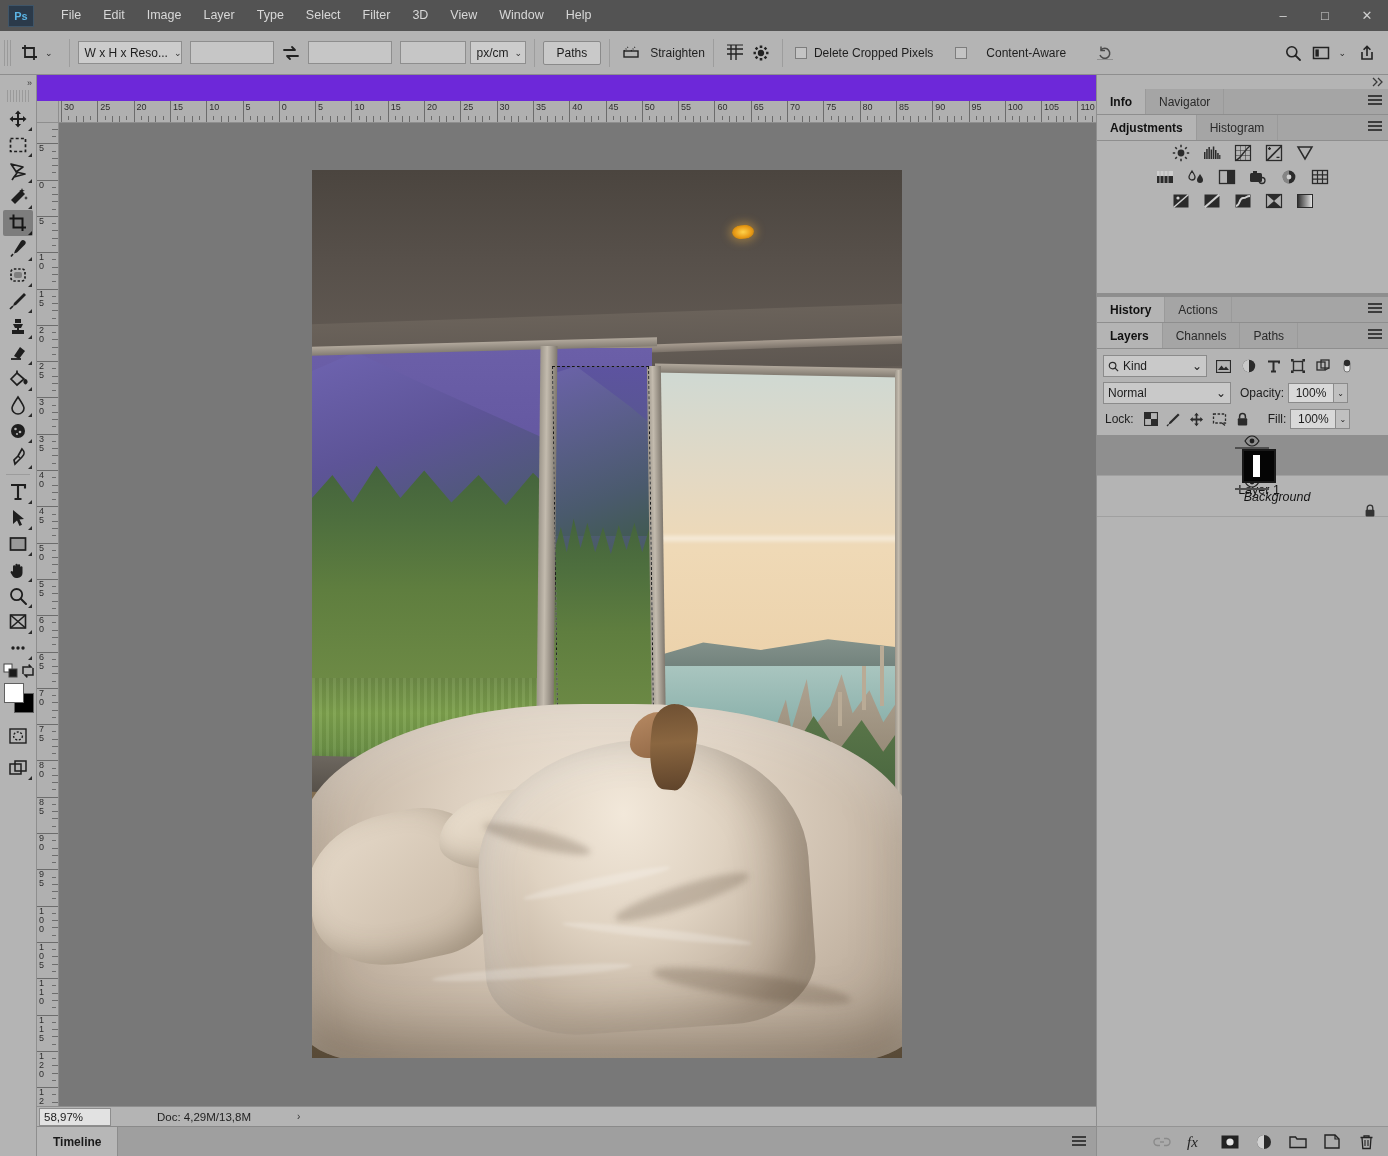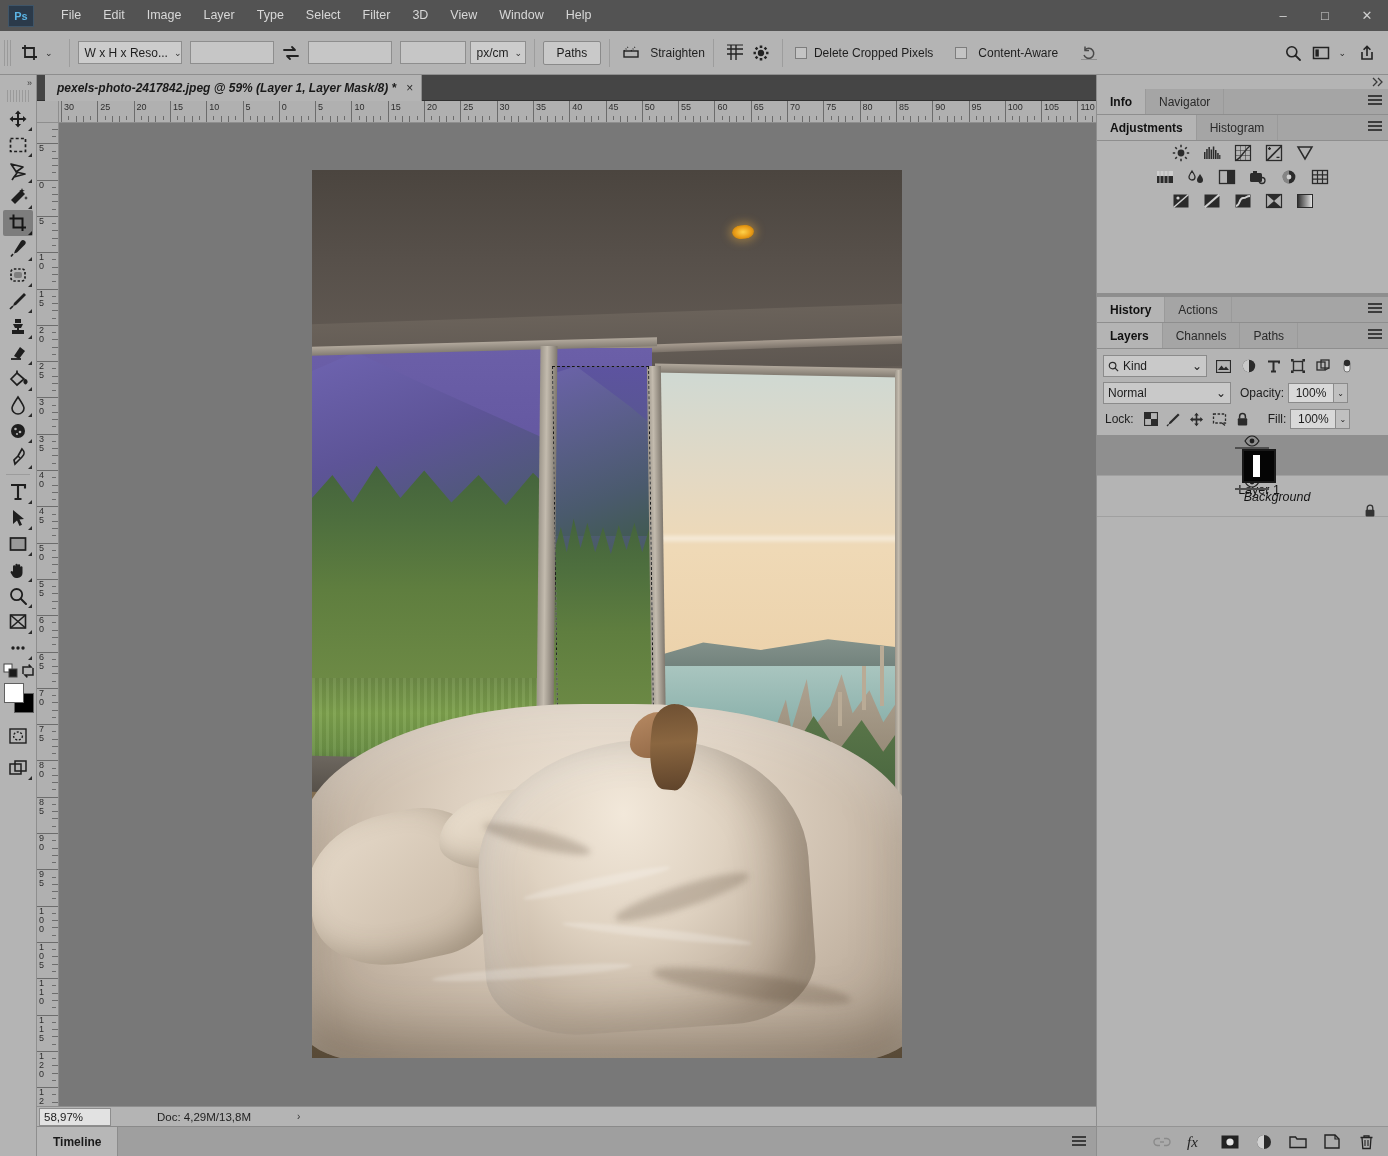--- a/index.html
+++ b/index.html
@@ -386,21 +386,21 @@
     </div>
 
     <div class="vsep"></div>
     <div class="chkwrap">
       <span class="chk"></span>
       <span class="labelitem" style="margin:0">Delete Cropped Pixels</span>
     </div>
     <div style="width:18px"></div>
     <div class="chkwrap">
       <span class="chk"></span>
-      <span class="labelitem" style="margin:4px">Content-Aware</span>
+      <span class="labelitem" style="margin:12px">Content-Aware</span>
     </div>
 
     <div class="iconbtn" style="margin-left:14px">
       <svg width="20" height="18" viewBox="0 0 20 18">
         <path d="M6 6 A5 5 0 1 1 5 11" stroke="#4a4a4a" stroke-width="1.5" fill="none"></path>
         <path d="M6 2.6 L6 6.6 L10 6.6" stroke="#4a4a4a" stroke-width="1.5" fill="none"></path>
         <path d="M2 15.5 H18" stroke="#8e8e8e" stroke-width="1"></path>
       </svg>
     </div>
 
@@ -605,26 +605,20 @@
     </div>
     <div class="tool" style="margin-top:6px">
       <svg width="20" height="18" viewBox="0 0 20 18">
           <rect x="2" y="5" width="11" height="10" fill="none" stroke="#1e1e1e" stroke-width="1.5"></rect>
           <rect x="7" y="2" width="11" height="10" fill="none" stroke="#1e1e1e" stroke-width="1.5"></rect>
         </svg>
       <span class="cornermark"></span>
     </div>
   </div>
 
-  <div class="doctab-strip">
-    <div class="doctab">
-      <span>pexels-photo-2417842.jpeg @ 59% (Layer 1, Layer Mask/8) *</span>
-      <span class="close">×</span>
-    </div>
-  </div>
 
   <div class="canvas-area">
     <div class="ruler-corner"></div>
 
     <div class="ruler-h" id="rulerH">
         <div class="rh-tick" style="left: 2px; height: 21px;"></div>
         <div class="rh-lab" style="left: 3px;">30</div>
         <div class="rh-tick" style="left: 9.26px; height: 4px; top: 15px;"></div>
         <div class="rh-tick" style="left: 16.52px; height: 6px; top: 15px;"></div>
         <div class="rh-tick" style="left: 23.78px; height: 6px; top: 15px;"></div>

